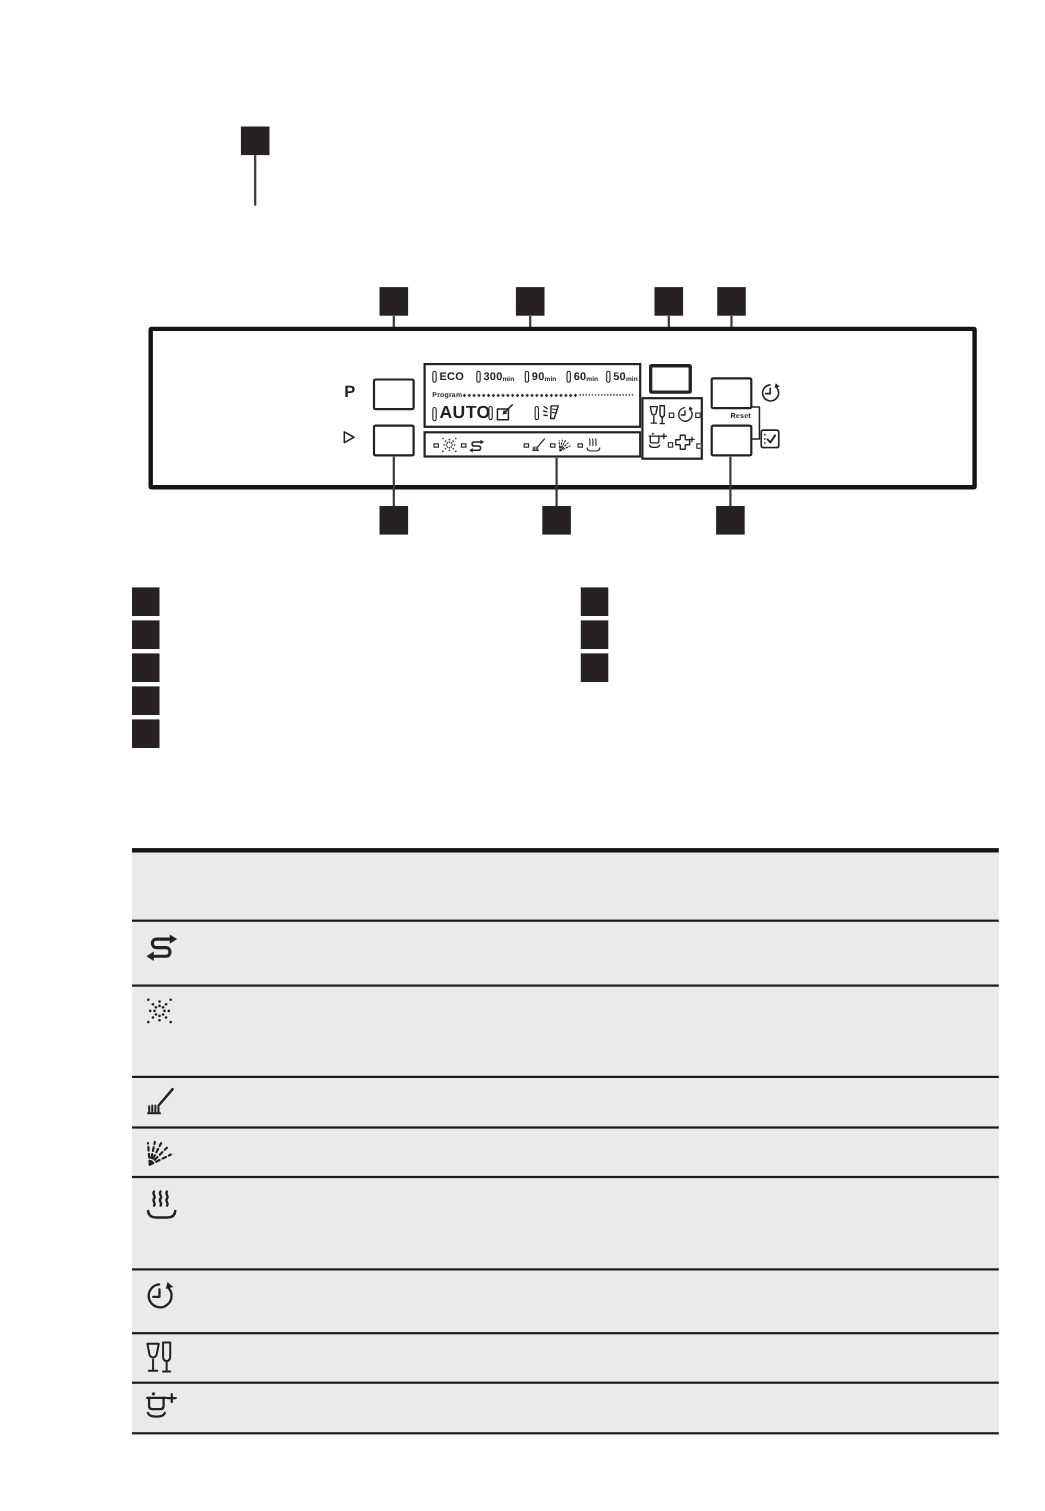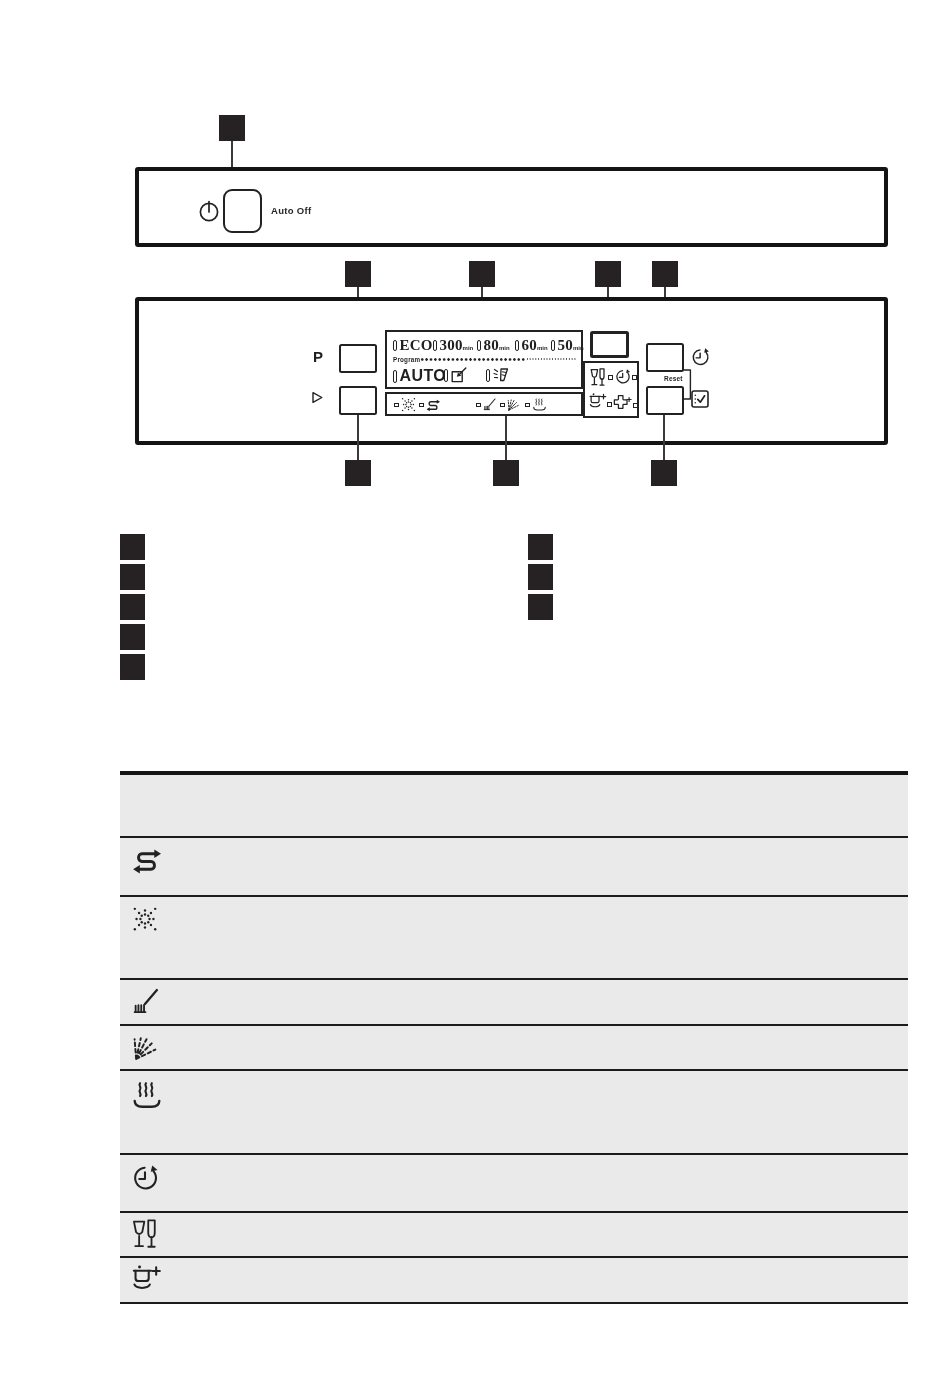--- a/index.html
+++ b/index.html
@@ -26,21 +26,21 @@
   .power-btn { position:absolute; width:39px; height:44px; border:2.6px solid #222; border-radius:9px; background:#fff; }
   .autooff { position:absolute; font-size:9.5px; font-weight:bold; letter-spacing:.3px; color:#262626; }
 
   .plabel { position:absolute; font-size:15px; font-weight:bold; letter-spacing:.5px; }
 
   
   .display { position:absolute; left:385px; top:330px; width:198px; height:59px; border:2px solid #222; background:#fff; }
   .disp-item { position:absolute; display:flex; align-items:center; }
   .pbar { display:inline-block; width:4px; height:11px; border:1.3px solid #222; border-radius:2px; margin-right:2.5px; background:#fff; }
   .pbar.tall { height:13px; }
-  .dur { font-size:15px; font-weight:bold; letter-spacing:.2px; white-space:nowrap;font-family:Liberation Serif, serif; }
+  .dur { font-size:10px; font-weight:bold; letter-spacing:.2px; white-space:nowrap; }
   .unit { font-size:6px; font-weight:bold; position:relative; top:2px; letter-spacing:0; }
   .prog-cap { position:absolute; font-size:6.3px; font-weight:bold; letter-spacing:.2px; }
   .dots-a { position:absolute; height:3px;
             background-image:radial-gradient(circle,#222 1.2px,transparent 1.4px);
             background-size:4.4px 3px; background-repeat:repeat-x; }
   .dots-b { position:absolute; height:2px;
             background-image:radial-gradient(circle,#555 .7px,transparent .9px);
             background-size:2.8px 2px; background-repeat:repeat-x; }
   .auto-txt { font-size:16px; font-weight:bold; letter-spacing:.4px; }
 
@@ -63,30 +63,20 @@
   .t-icon { position:absolute; left:12px; }
 </style>
 </head>
 <body>
 
 <div class="page">
 
   <div class="callout" style="left:219px; top:115px;"></div>
   <div class="vline" style="left:231px; top:141px; height:46px;"></div>
 
-  <div class="panel" style="left:135px; top:167px; width:753px; height:80px;">
-    <div class="svg-abs" style="left:59px; top:29px;">
-      <svg width="22" height="22" viewBox="0 0 22 22">
-        <circle class="stk" cx="11" cy="12" r="8.6" stroke-width="1.7"></circle>
-        <line class="stk" x1="11" y1="1.5" x2="11" y2="12" stroke-width="1.7"></line>
-      </svg>
-    </div>
-    <div class="power-btn" style="left:84px; top:18px;"></div>
-    <div class="autooff" style="left:132px; top:34px;">Auto Off</div>
-  </div>
 
   <div class="callout" style="left:345px; top:261px;"></div>
   <div class="callout" style="left:469px; top:261px;"></div>
   <div class="callout" style="left:595px; top:261px;"></div>
   <div class="callout" style="left:652px; top:261px;"></div>
   <div class="vline" style="left:357px; top:287px; height:57px;"></div>
   <div class="vline" style="left:481px; top:287px; height:43px;"></div>
   <div class="vline" style="left:607px; top:287px; height:44px;"></div>
   <div class="vline" style="left:664px; top:287px; height:56px;"></div>
 
@@ -108,21 +98,21 @@
       <span class="dur">ECO</span>
         <span class="unit"></span>
     </div>
     <div class="disp-item" style="left:46px; top:5px;">
       <span class="pbar"></span>
       <span class="dur">300</span>
         <span class="unit">min</span>
     </div>
     <div class="disp-item" style="left:90px; top:5px;">
       <span class="pbar"></span>
-      <span class="dur">80</span>
+      <span class="dur">90</span>
         <span class="unit">min</span>
     </div>
     <div class="disp-item" style="left:128px; top:5px;text-align:center;">
       <span class="pbar"></span>
       <span class="dur">60</span>
         <span class="unit">min</span>
     </div>
     <div class="disp-item" style="left:164px; top:5px;">
       <span class="pbar"></span>
       <span class="dur">50</span>

